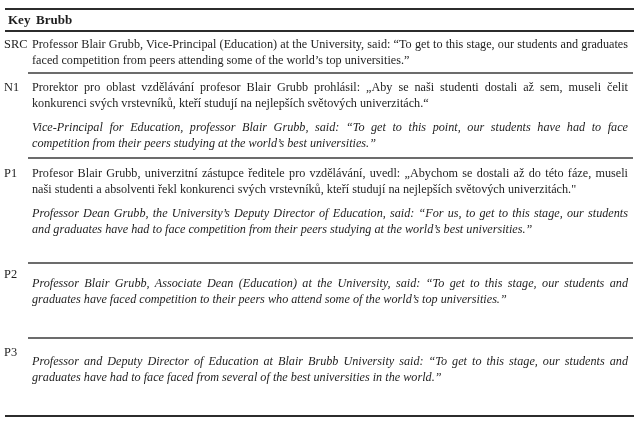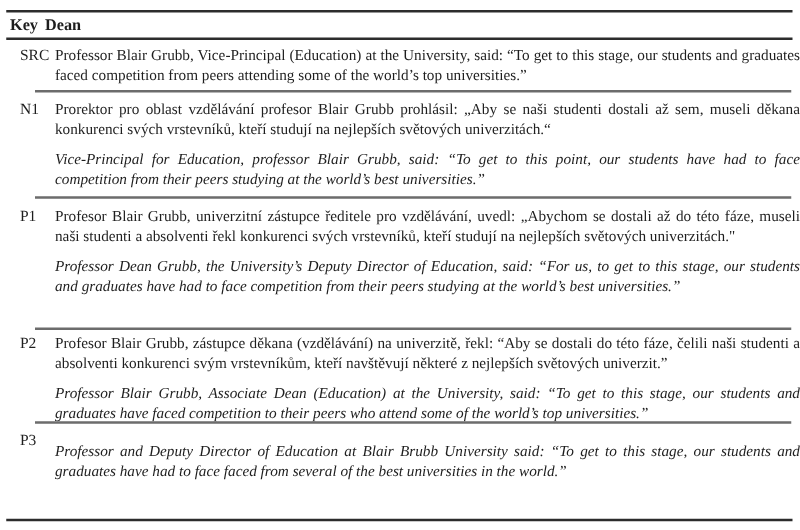--- a/index.html
+++ b/index.html
@@ -35,21 +35,21 @@
     left: 8px;
     width: 626px;
     display: grid;
     grid-template-columns: 28px 1fr;
     font-weight: bold;
     font-size: 13px;
     line-height: 16px;
   }
   .trow {
     position: absolute;
-    left: 16px;
+    left: 4px;
     width: 624px;
     display: grid;
     grid-template-columns: 28px 1fr;
     align-items: start;
     font-size: 12.2px;
     line-height: 15.5px;
   }
   .key-cell {
     font-size: 12.4px;
   }
@@ -65,58 +65,57 @@
 </style>
 </head>
 <body>
 
 <div>
 
   <div class="rule heavy" style="top:8px"></div>
 
   <div class="thead">
     <span>Key</span>
-    <span>Dean</span>
+    <span>Brubb</span>
   </div>
 
   <div class="rule heavy" style="top:30px"></div>
 
   <section class="trow" style="top:37px">
     <div class="key-cell">SRC</div>
     <div class="text-cell">
       <p class="main">Professor Blair Grubb, Vice-Principal (Education) at the University, said: “To get to this stage, our students and graduates faced competition from peers attending some of the world’s top universities.”</p>
     </div>
   </section>
 
   <div class="rule mid" style="top:72px"></div>
 
   <section class="trow" style="top:80px">
     <div class="key-cell">N1</div>
     <div class="text-cell">
-      <p class="main">Prorektor pro oblast vzdělávání profesor Blair Grubb prohlásil: „Aby se naši studenti dostali až sem, museli děkana konkurenci svých vrstevníků, kteří studují na nejlepších světových univerzitách.“</p>
+      <p class="main">Prorektor pro oblast vzdělávání profesor Blair Grubb prohlásil: „Aby se naši studenti dostali až sem, museli čelit konkurenci svých vrstevníků, kteří studují na nejlepších světových univerzitách.“</p>
       <p class="bt">Vice-Principal for Education, professor Blair Grubb, said: “To get to this point, our students have had to face competition from their peers studying at the world’s best universities.”</p>
     </div>
   </section>
 
   <div class="rule mid" style="top:157px"></div>
 
   <section class="trow" style="top:166px">
     <div class="key-cell">P1</div>
     <div class="text-cell">
       <p class="main">Profesor Blair Grubb, univerzitní zástupce ředitele pro vzdělávání, uvedl: „Abychom se dostali až do této fáze, museli naši studenti a absolventi řekl konkurenci svých vrstevníků, kteří studují na nejlepších světových univerzitách."</p>
       <p class="bt">Professor Dean Grubb, the University’s Deputy Director of Education, said: “For us, to get to this stage, our students and graduates have had to face competition from their peers studying at the world’s best universities.”</p>
     </div>
   </section>
 
   <div class="rule mid" style="top:262px"></div>
 
   <section class="trow" style="top:267px">
     <div class="key-cell">P2</div>
     <div class="text-cell">
-      <p class="main">Profesor Blair Grubb, zástupce děkana (vzdělávání) na univerzitě, řekl: “Aby se dostali do této fáze, čelili naši studenti a absolventi konkurenci svým vrstevníkům, kteří navštěvují některé z nejlepších světových univerzit.”</p>
       <p class="bt">Professor Blair Grubb, Associate Dean (Education) at the University, said: “To get to this stage, our students and graduates have faced competition to their peers who attend some of the world’s top universities.”</p>
     </div>
   </section>
 
   <div class="rule mid" style="top:337px"></div>
 
   <section class="trow" style="top:345px">
     <div class="key-cell">P3</div>
     <div class="text-cell">
       <p class="bt">Professor and Deputy Director of Education at Blair Brubb University said: “To get to this stage, our students and graduates have had to face faced from several of the best universities in the world.”</p>

